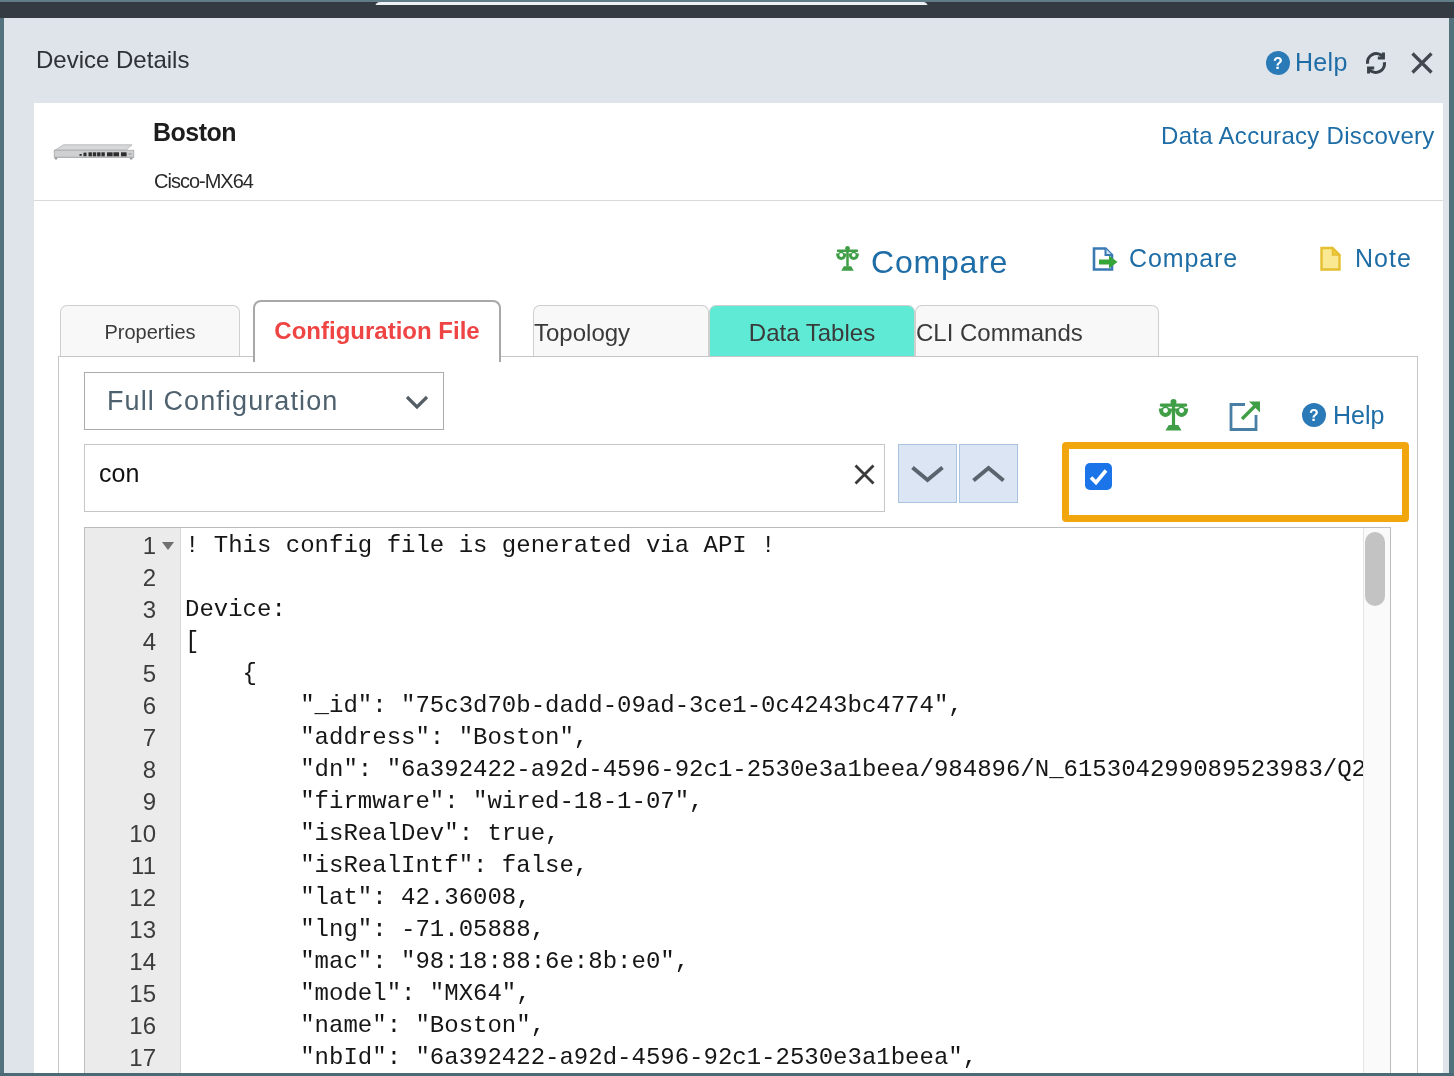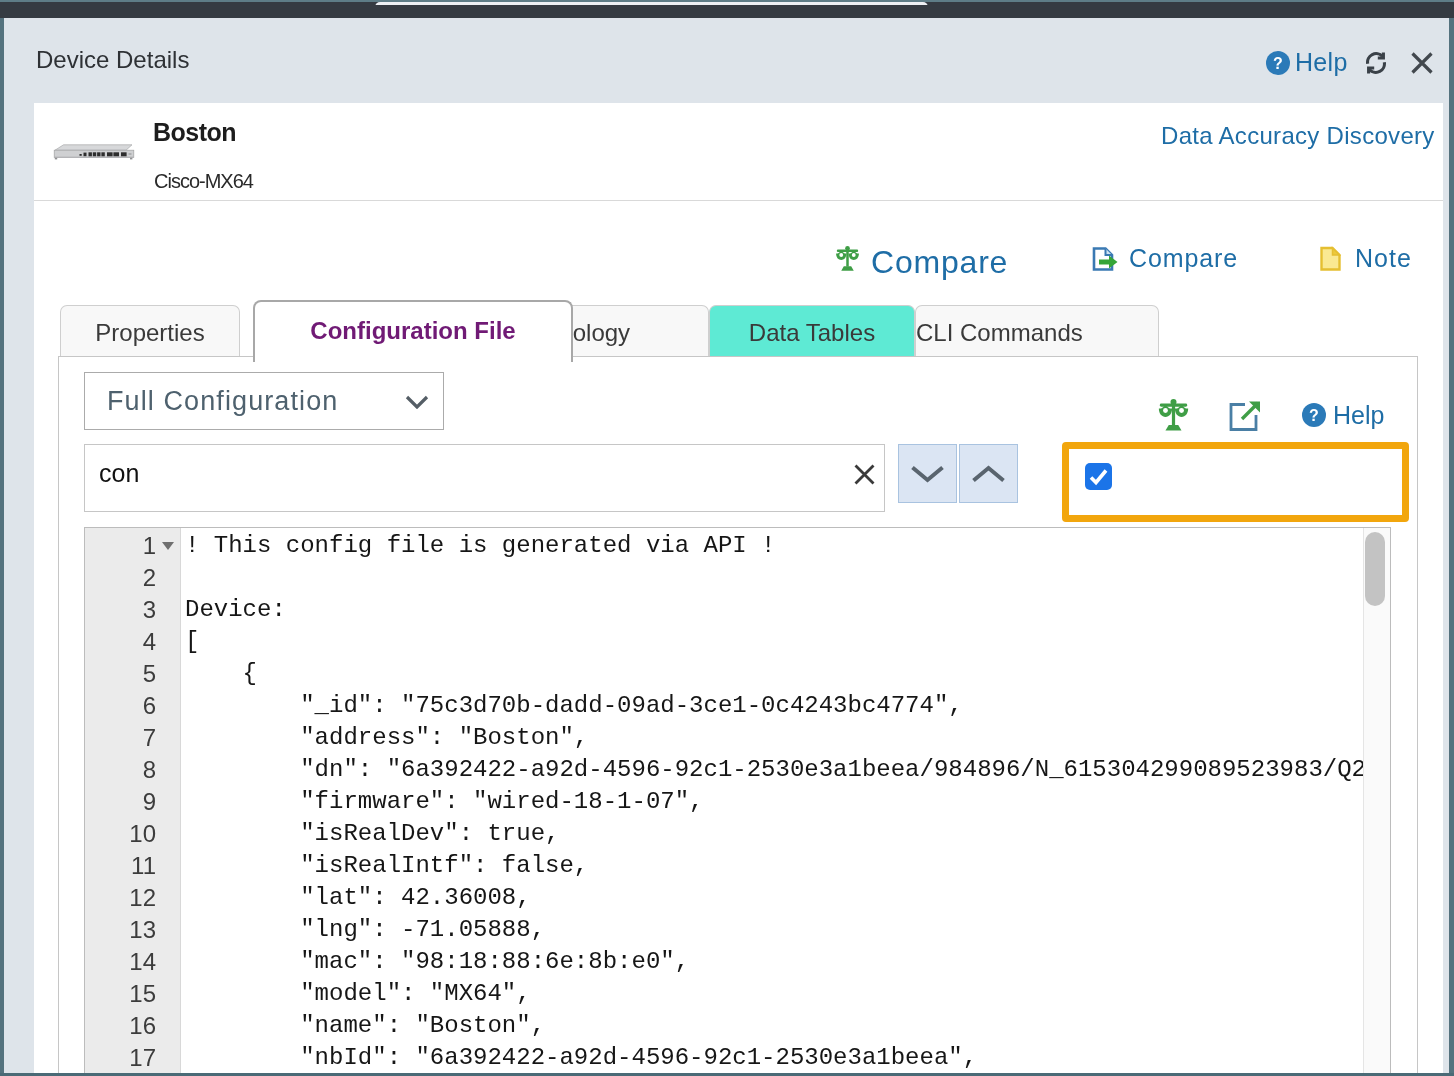--- a/index.html
+++ b/index.html
@@ -105,26 +105,26 @@
 <div class="abs" style="left:1320px;top:246px;width:21px;height:25px;">
   <svg width="21" height="25" viewBox="0 0 21 25">
     <path d="M1.5 2 h11 l7 7 v14.5 h-18 Z" fill="#fae992" stroke="#e5bf31" stroke-width="2.4"></path>
     <path d="M12.5 2 v7 h7 Z" fill="#edc93c" stroke="#e5bf31" stroke-width="1.5"></path>
   </svg>
 </div>
 <div class="abs link" style="left:1355px;top:244px;font-size:25px;letter-spacing:1px;">Note</div>
 
 <div class="abs" style="left:58px;top:356px;width:1360px;height:720px;background:#fff;border:1px solid #c6c6c6;border-bottom:none;box-sizing:border-box;"></div>
 
-<div class="abs" style="left:60px;top:305px;width:180px;height:51px;background:#f8f8f8;border:1px solid #cfcfcf;border-bottom:none;border-radius:7px 7px 0 0;box-sizing:border-box;font-size:24px;color:#3a3a3a;text-align:center;line-height:53px;">Properties</div>
+<div class="abs" style="left:60px;top:305px;width:180px;height:51px;background:#f8f8f8;border:1px solid #cfcfcf;border-bottom:none;border-radius:7px 7px 0 0;box-sizing:border-box;font-size:20px;color:#3a3a3a;text-align:center;line-height:53px;">Properties</div>
 <div class="abs" style="left:533px;top:305px;width:176px;height:51px;background:#f8f8f8;border:1px solid #cfcfcf;border-bottom:none;border-radius:7px 7px 0 0;box-sizing:border-box;font-size:24px;color:#3a3a3a;text-align:left;line-height:53px;">Topology</div>
 <div class="abs" style="left:709px;top:305px;width:206px;height:51px;background:#5eead4;border:1px solid #cfcfcf;border-bottom:none;border-radius:7px 7px 0 0;box-sizing:border-box;font-size:24px;color:#3a3a3a;text-align:center;line-height:53px;">Data Tables</div>
 <div class="abs" style="left:915px;top:305px;width:244px;height:51px;background:#f8f8f8;border:1px solid #cfcfcf;border-bottom:none;border-radius:7px 7px 0 0;box-sizing:border-box;font-size:24px;color:#3a3a3a;text-align:left;line-height:53px;">CLI Commands</div>
 
-<div class="abs" style="left:253px;top:300px;width:320px;height:62px;background:#fff;border:2px solid #a8a8a8;border-bottom:none;border-radius:8px 8px 0 0;box-sizing:border-box;font-size:24px;font-weight:bold;color:#701a75;text-align:center;line-height:58px;">Configuration File</div>
+<div class="abs" style="left:253px;top:300px;width:248px;height:62px;background:#fff;border:2px solid #a8a8a8;border-bottom:none;border-radius:8px 8px 0 0;box-sizing:border-box;font-size:24px;font-weight:bold;color:#ef4444;text-align:center;line-height:58px;">Configuration File</div>
 
 <div class="abs" style="left:84px;top:372px;width:360px;height:58px;border:1px solid #ababab;box-sizing:border-box;background:#fff;">
   <div class="abs" style="left:22px;top:13px;font-size:27px;color:#4e616e;letter-spacing:1.1px;">Full Configuration</div>
   <svg class="abs" style="left:320px;top:22px;" width="24" height="14" viewBox="0 0 24 14" fill="none">
     <path d="M2 2 L12 12 L22 2" stroke="#555e66" stroke-width="3.2"></path>
   </svg>
 </div>
 
 <div class="abs" style="left:84px;top:444px;width:801px;height:68px;border:1px solid #c6c6c6;box-sizing:border-box;background:#fff;">
   <div class="abs" style="left:14px;top:14px;font-size:25px;color:#111;">con</div>

